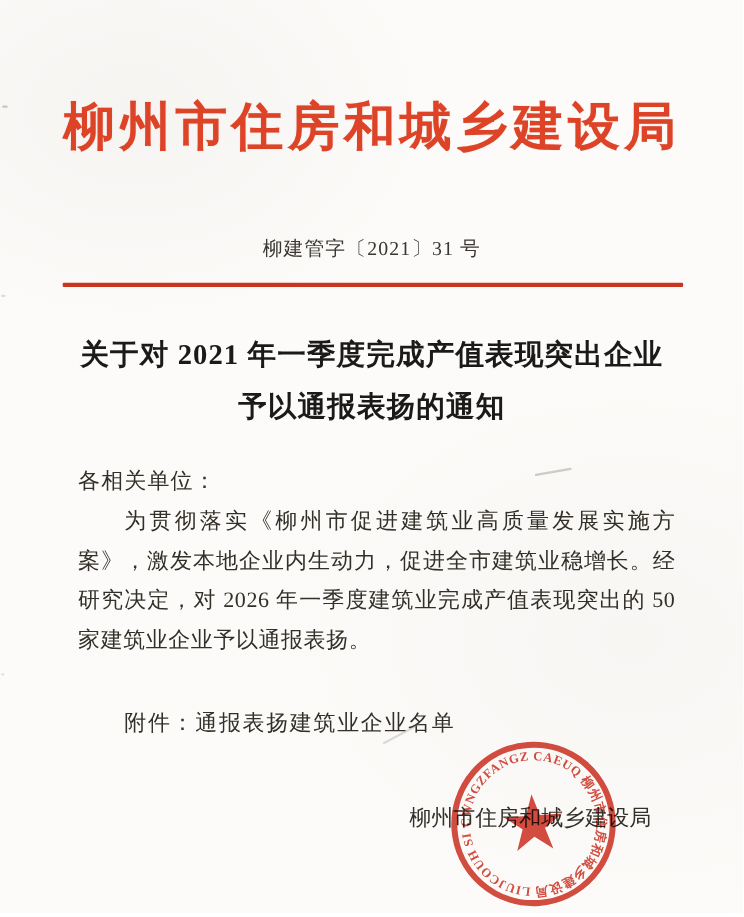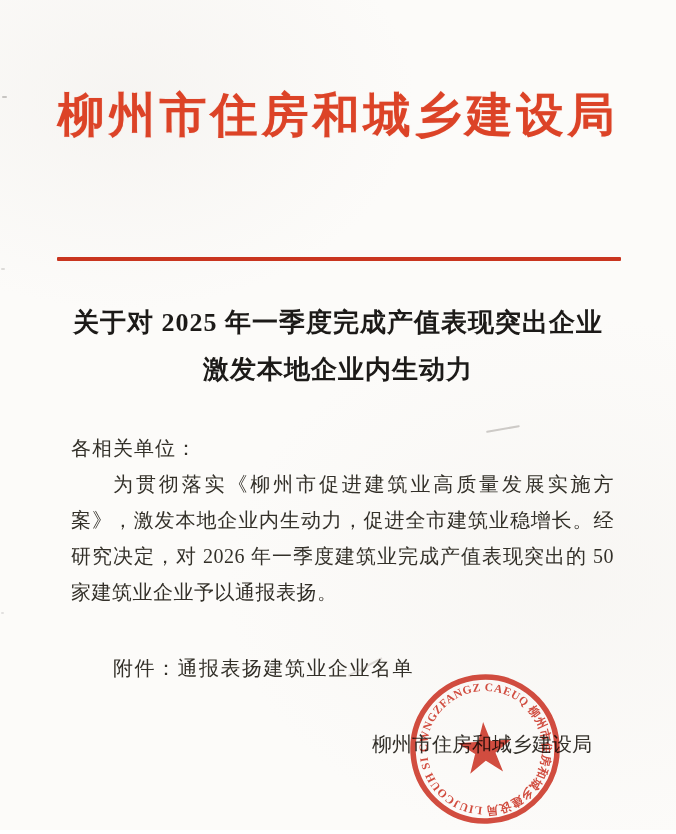--- a/index.html
+++ b/index.html
@@ -67,21 +67,21 @@
     font-size: 26px;
     font-weight: 700;
     letter-spacing: 1px;
     line-height: 47px;
     color: #1c1a18;
   }
   .notice-title .title-line { display: block; }
 
   .body-block {
     position: absolute;
-    top: 430px;
+    top: 420px;
     left: 71px;
     width: 543px;
     font-size: 20px;
     line-height: 36px;
     color: #333029;
   }
   .body-block p { margin: 0; }
   .salutation { letter-spacing: 1px; }
   .paragraph {
     text-indent: 2.1em;
@@ -149,26 +149,27 @@
     transform: rotate(-28deg);
   }
 </style>
 </head>
 <body>
 
 <div class="page">
 
   <div class="letterhead">柳州市住房和城乡建设局</div>
 
+  <div class="doc-number">柳建管字〔2021〕31 号</div>
 
   <div class="divider"></div>
 
   <h1 class="notice-title">
-    <span class="title-line">关于对 2025 年一季度完成产值表现突出企业</span>
-    <span class="title-line">激发本地企业内生动力</span>
+    <span class="title-line">关于对 2021 年一季度完成产值表现突出企业</span>
+    <span class="title-line">予以通报表扬的通知</span>
   </h1>
 
   <div class="body-block">
     <p class="salutation">各相关单位：</p>
     <p class="paragraph">为贯彻落实《柳州市促进建筑业高质量发展实施方案》，激发本地企业内生动力，促进全市建筑业稳增长。经研究决定，对 2026 年一季度建筑业完成产值表现突出的 50 家建筑业企业予以通报表扬。</p>
     <p class="attachment">附件：通报表扬建筑业企业名单</p>
   </div>
 
   <div class="signature-block">
     <div class="sig-name">柳州市住房和城乡建设局</div>

